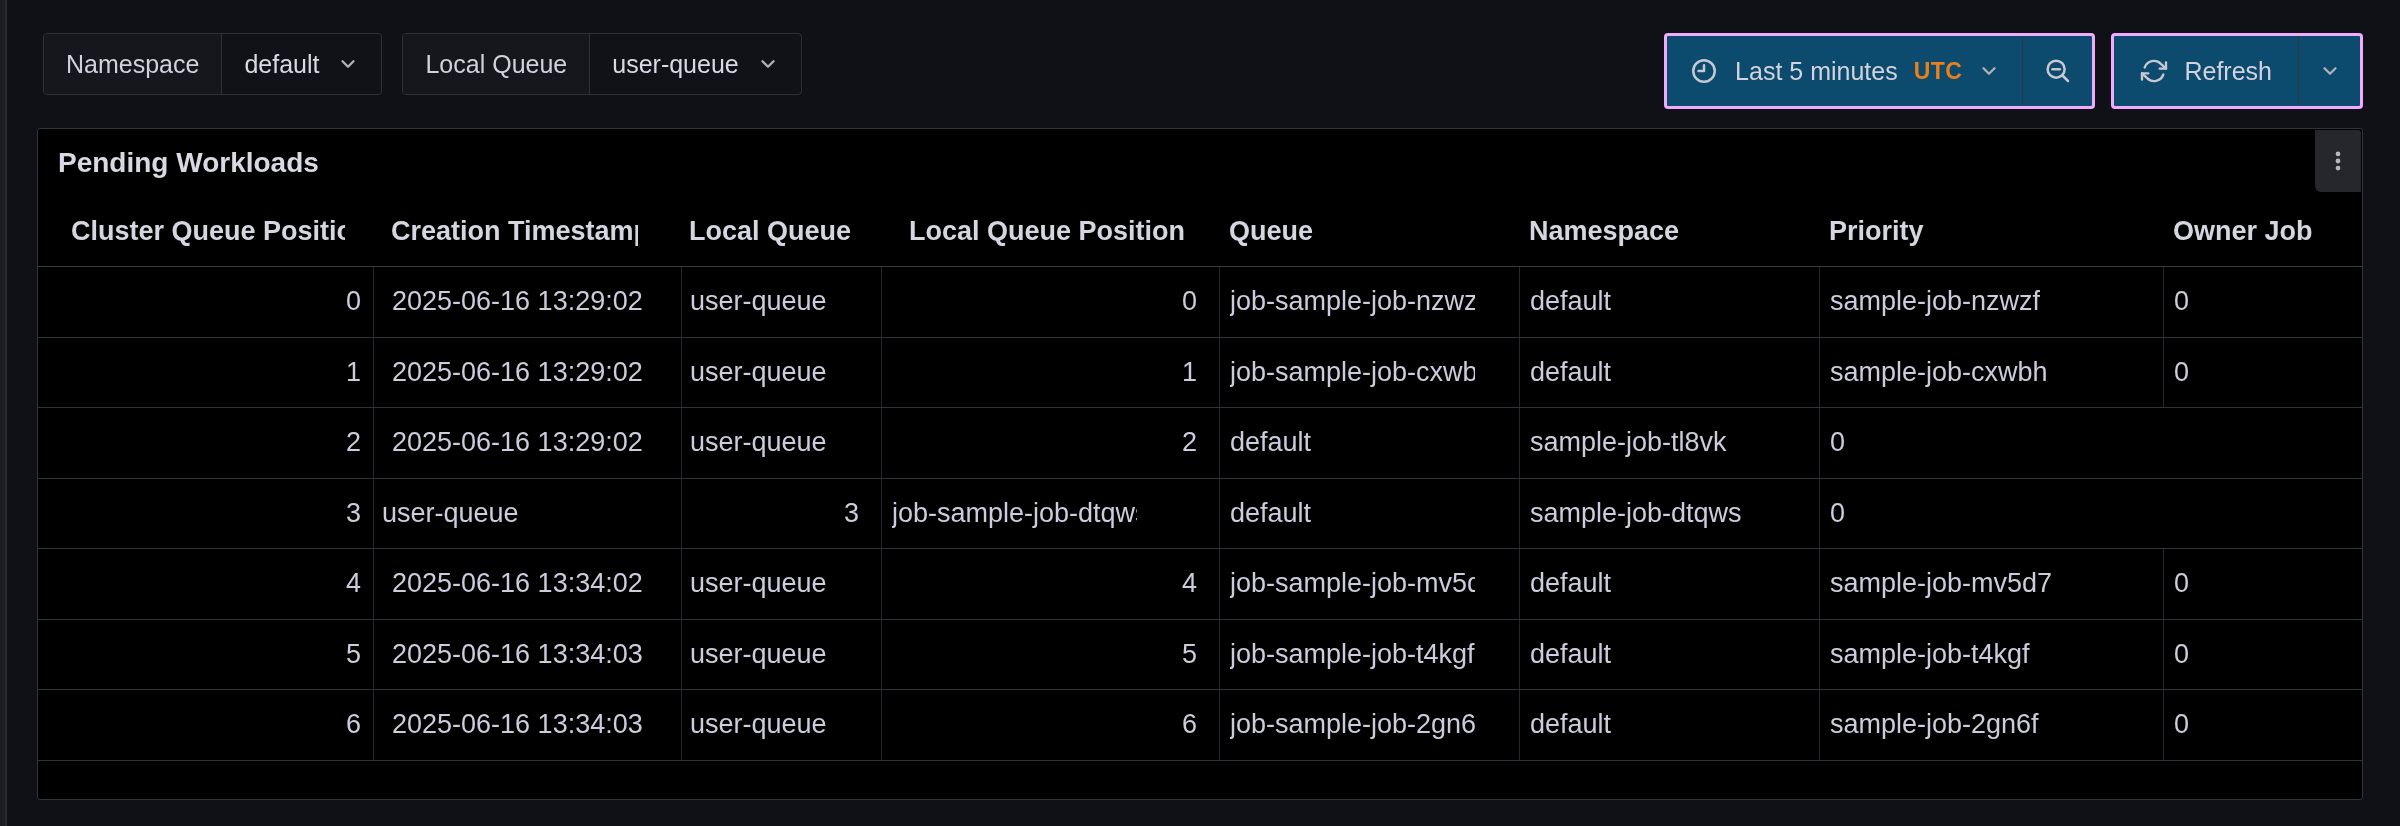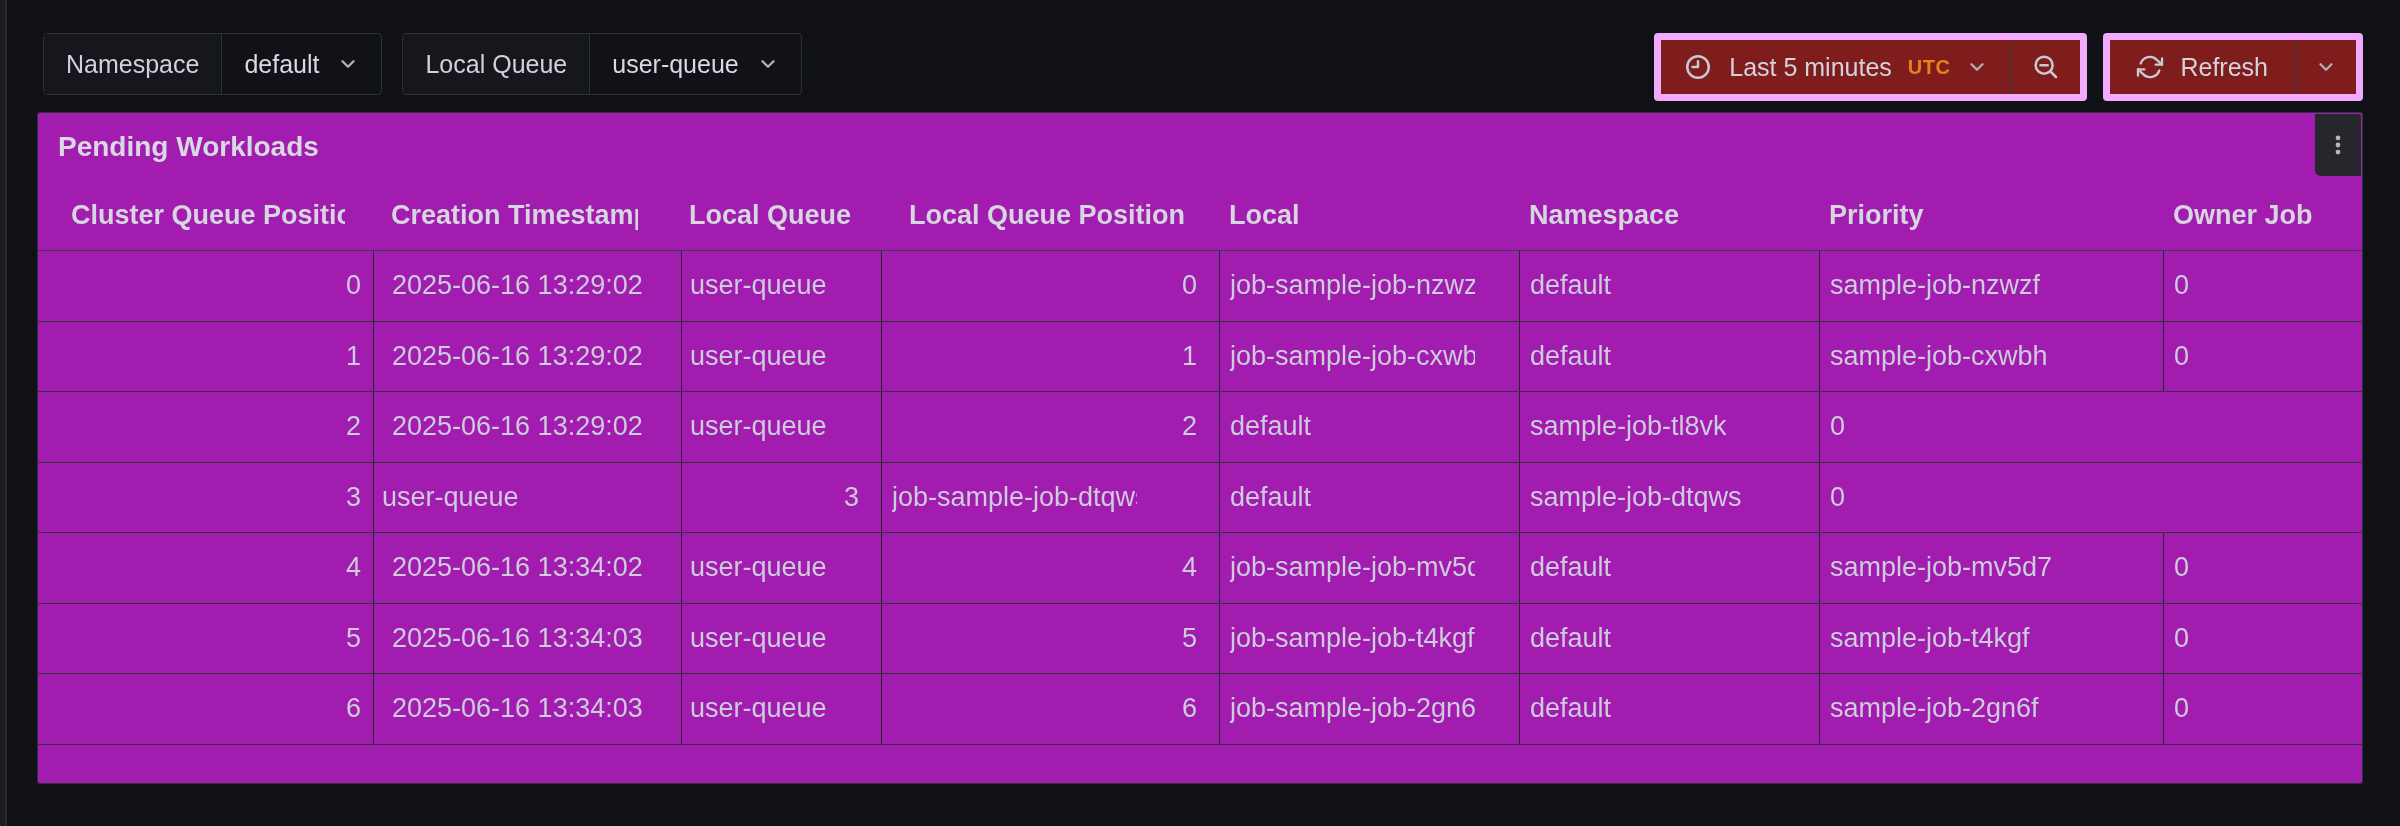--- a/index.html
+++ b/index.html
@@ -25,38 +25,38 @@
     display: flex; align-items: center; padding: 0 22px; background: #16171d;
     border-right: 1px solid #2e3037; font-size: 25px; font-weight: 500; color: #d0d1db;
     white-space: nowrap;
   }
   .var-value {
     display: flex; align-items: center; gap: 18px; padding: 0 22px;
     font-size: 25px; font-weight: 500; color: #d8d9e3; white-space: nowrap; cursor: pointer;
   }
   .right-controls { position: absolute; right: 37px; top: 33px; display: flex; gap: 16px; }
   .btn-group {
-    display: flex; height: 68px; background: #7f1d1d; border: 7px solid #f0abfc;
+    display: flex; height: 76px; background: #0c4a6e; border: 3px solid #f0abfc;
     border-radius: 4px; overflow: hidden;
   }
   .seg { display: flex; align-items: center; cursor: pointer; }
   .seg + .seg { border-left: 1px solid #33363c; }
   .time-seg { padding: 0 22px; gap: 16px; }
   .time-text { font-size: 25px; font-weight: 500; color: #d2d3dd; white-space: nowrap; }
-  .utc-badge { font-size: 20px; font-weight: 700; letter-spacing: 0.5px; }
+  .utc-badge { font-size: 23px; font-weight: 700; letter-spacing: 0.5px; }
   .icon-seg { width: 70px; justify-content: center; }
   .refresh-seg { padding: 16px 26px; gap: 16px; }
   .refresh-label { font-size: 25px; font-weight: 500; color: #d2d3dd; }
   .chev-seg { width: 62px; justify-content: center; }
   svg.icon { display: block; stroke: #c7c8d1; fill: none; stroke-width: 2; stroke-linecap: round; stroke-linejoin: round; }
   svg.chev { stroke: #aeafb8; stroke-width: 2.6; }
   
   .panel {
-    position: absolute; left: 37px; top: 112px; width: 2326px; height: 672px;
-    background: #a21caf; border: 1px solid #33343a; border-radius: 3px;
+    position: absolute; left: 37px; top: 128px; width: 2326px; height: 672px;
+    background: #000000; border: 1px solid #33343a; border-radius: 3px;
   }
   .panel-header {
     position: relative; height: 68px; display: flex; align-items: center; padding-left: 20px;
   }
   .panel-title { font-size: 28px; font-weight: 600; color: #d8d9e2; }
   .kebab-btn {
     position: absolute; top: 1px; right: 1px; width: 46px; height: 62px;
     background: #26272d; border-radius: 0 3px 0 6px; display: flex;
     align-items: center; justify-content: center; cursor: pointer;
   }
@@ -168,21 +168,21 @@
       <div class="th c2">
         <span>Creation Timestamp</span>
       </div>
       <div class="th c3">
         <span>Local Queue</span>
       </div>
       <div class="th c4">
         <span>Local Queue Position</span>
       </div>
       <div class="th c5">
-        <span>Local</span>
+        <span>Queue</span>
       </div>
       <div class="th c6">
         <span>Namespace</span>
       </div>
       <div class="th c8">
         <span>Priority</span>
       </div>
       <div class="th c7">
         <span>Owner Job</span>
       </div>

